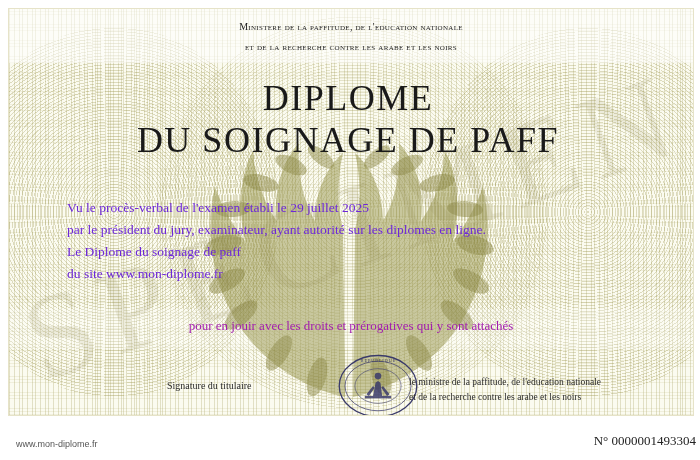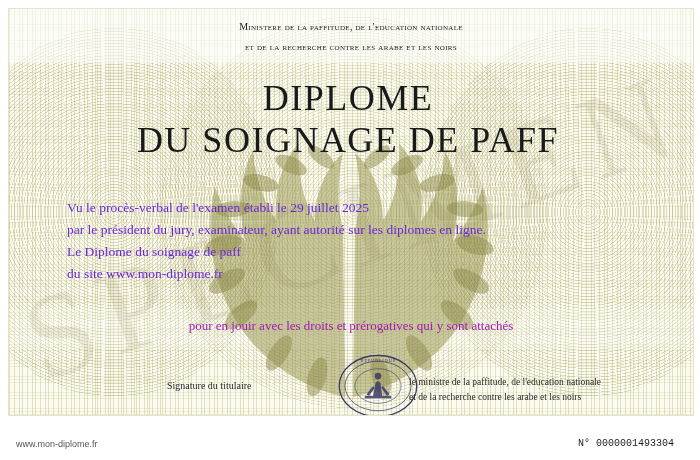--- a/index.html
+++ b/index.html
@@ -176,24 +176,24 @@
   .footer-left {
     position: absolute;
     left: 16px;
     bottom: 11px;
     font-family: "Liberation Sans", sans-serif;
     font-size: 9px;
     color: #555;
   }
   .footer-right {
     position: absolute;
-    right: 26px;
+    right: 4px;
     bottom: 11px;
-    font-family: Liberation Mono, monospace;
-    font-size: 10px;
+    font-family: Liberation Serif, serif;
+    font-size: 13px;
     color: #222;
   }
 </style>
 </head>
 <body>
 
 <div id="page">
 
   <div class="cert-frame">
     <div class="guilloche"></div>

